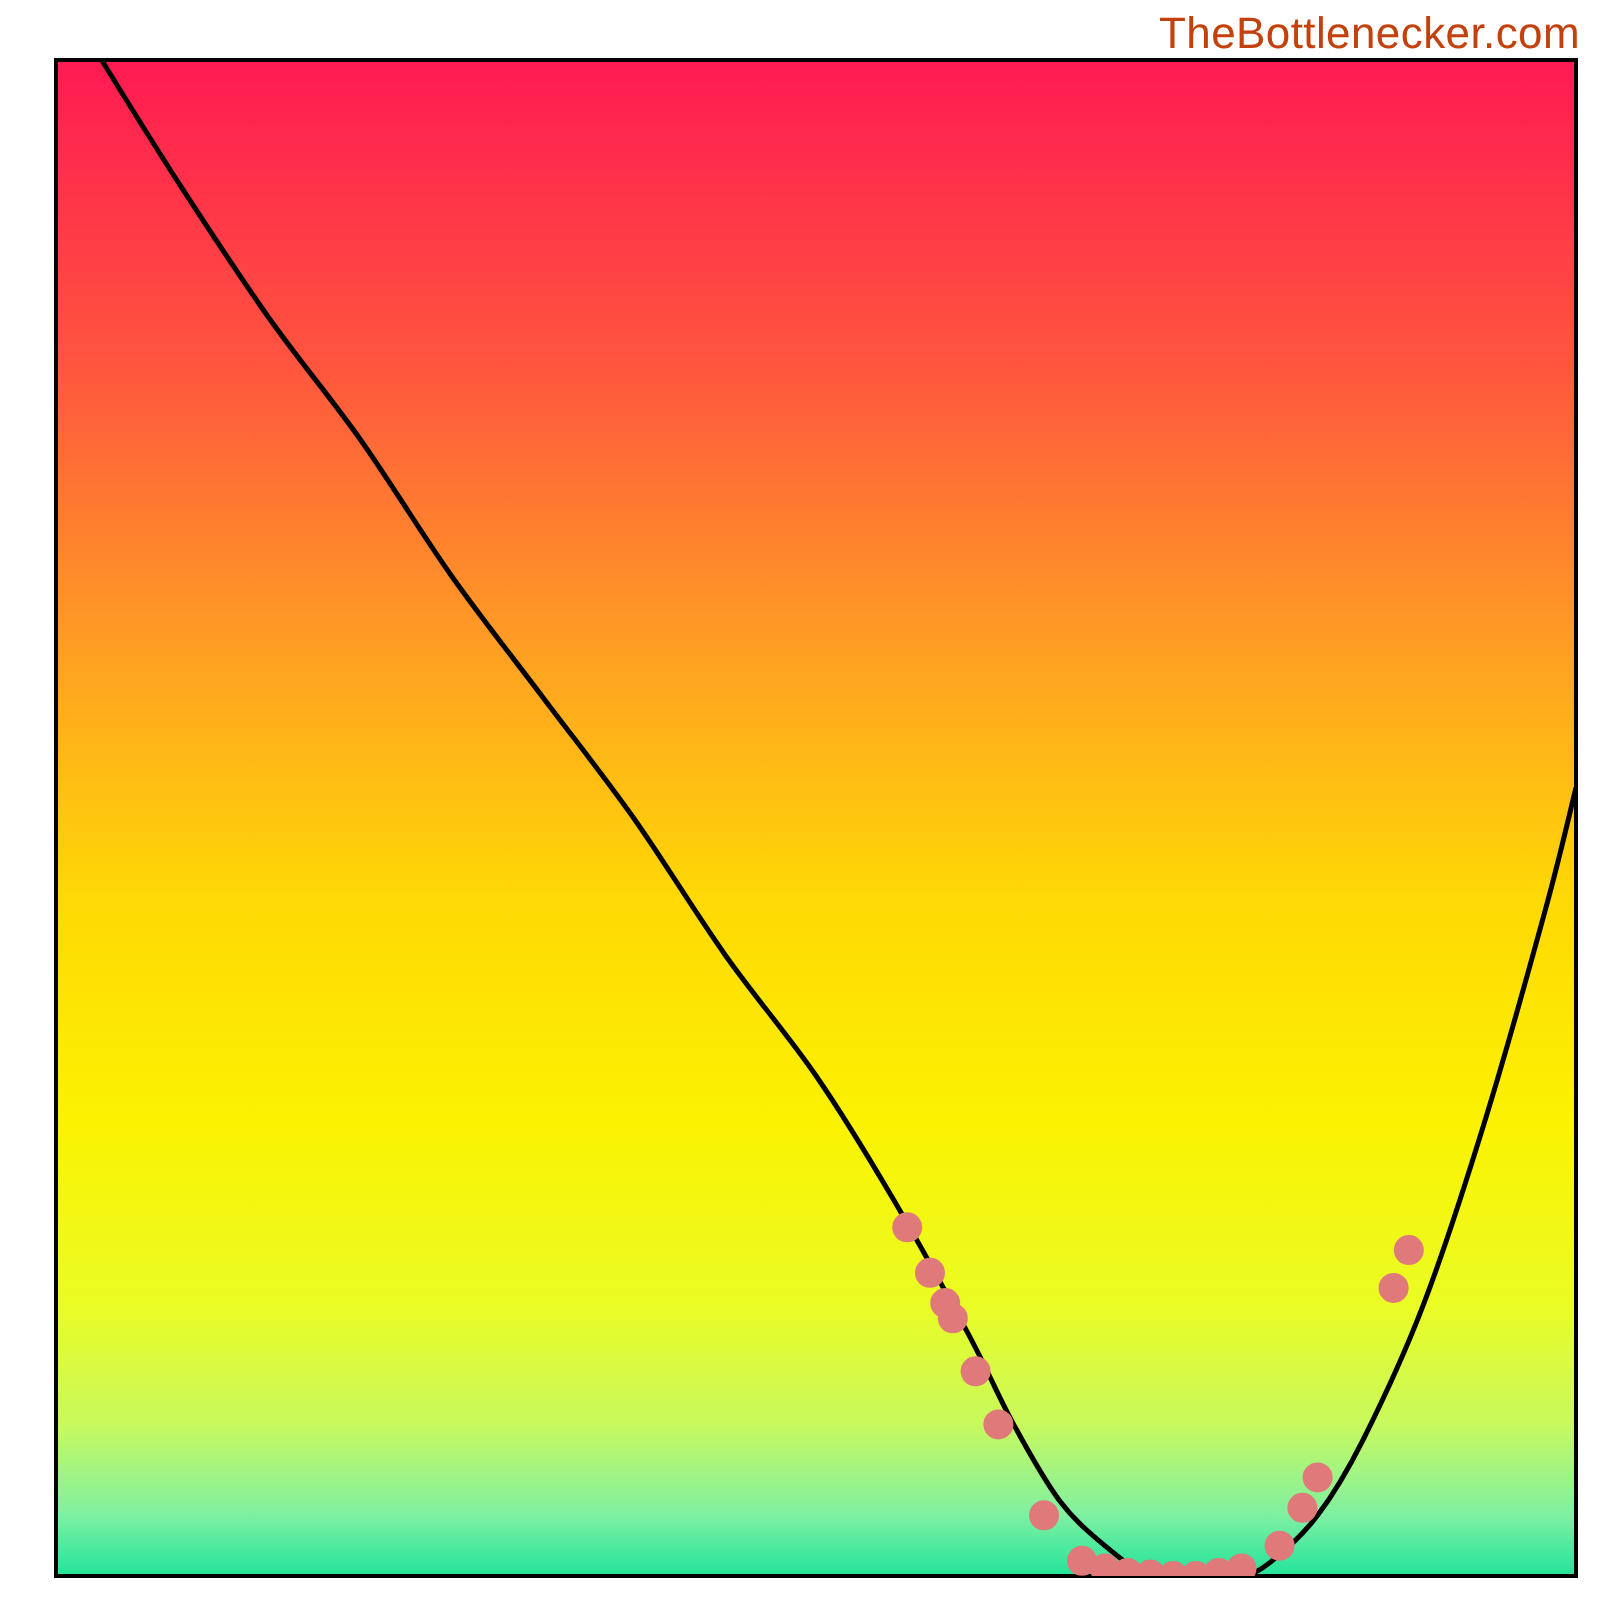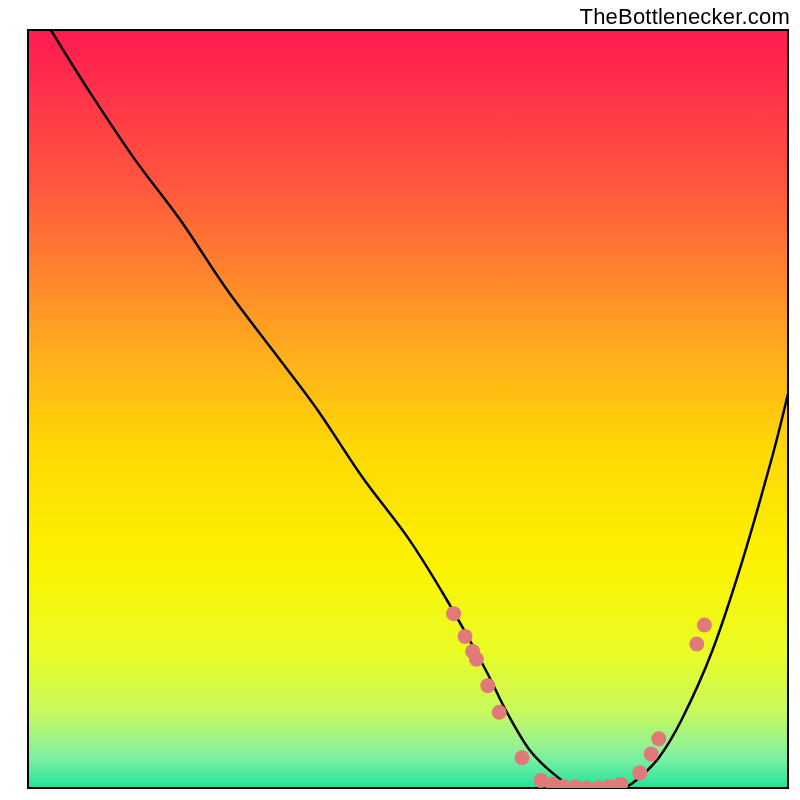--- a/index.html
+++ b/index.html
@@ -11,21 +11,21 @@
   .wrap {
     width: 800px;
     height: 800px;
     position: relative;
     background: white;
   }
   .source {
     position: absolute;
     top: 4px;
     right: 10px;
-    color: #000000;
+    color: #c2410c;
     font-size: 22px;
     font-weight: 400;
     letter-spacing: 0.2px;
   }
   svg {
     display: block;
   }
 </style>
 </head>
 <body>

